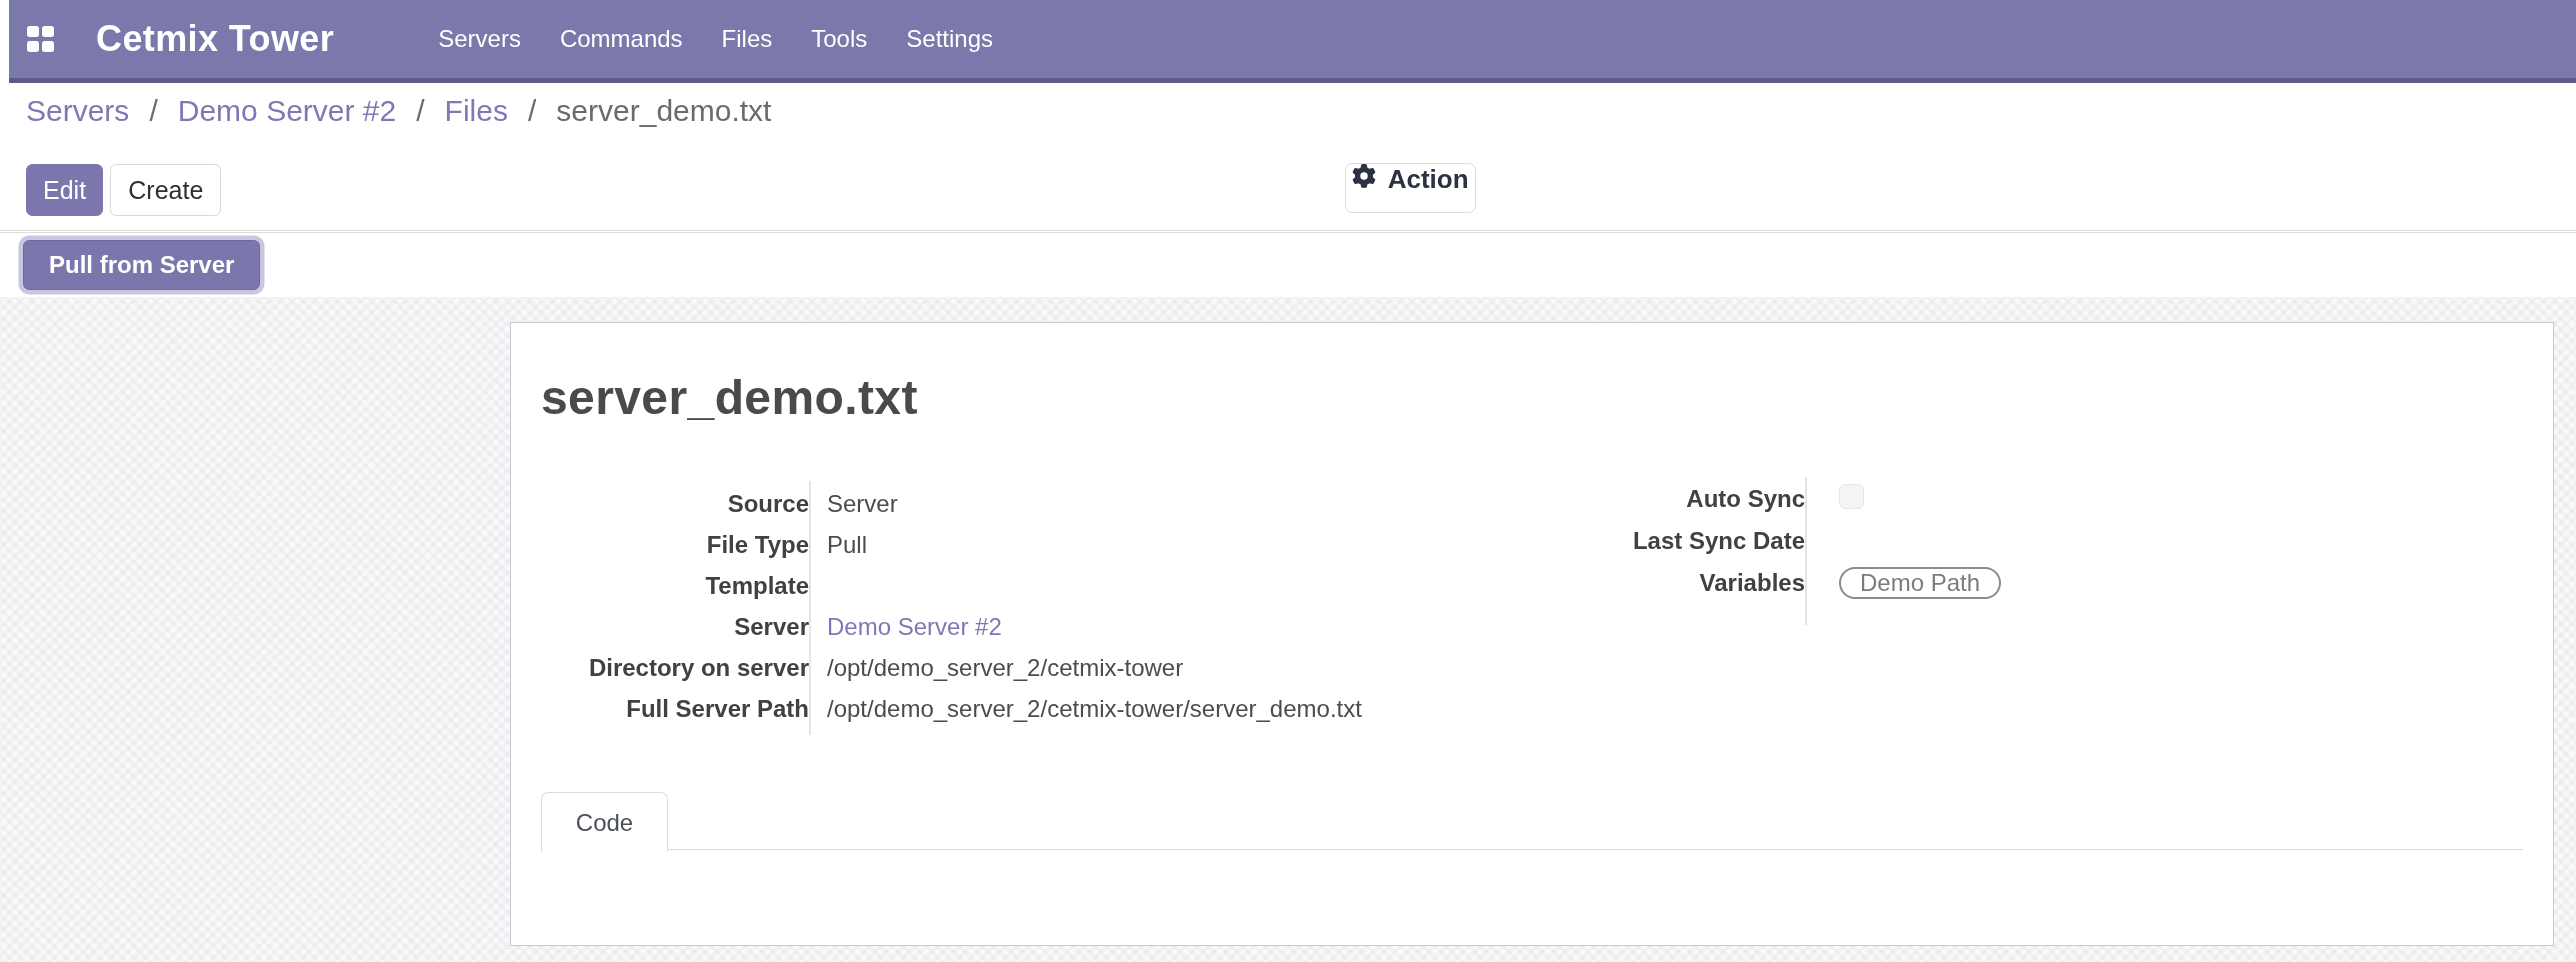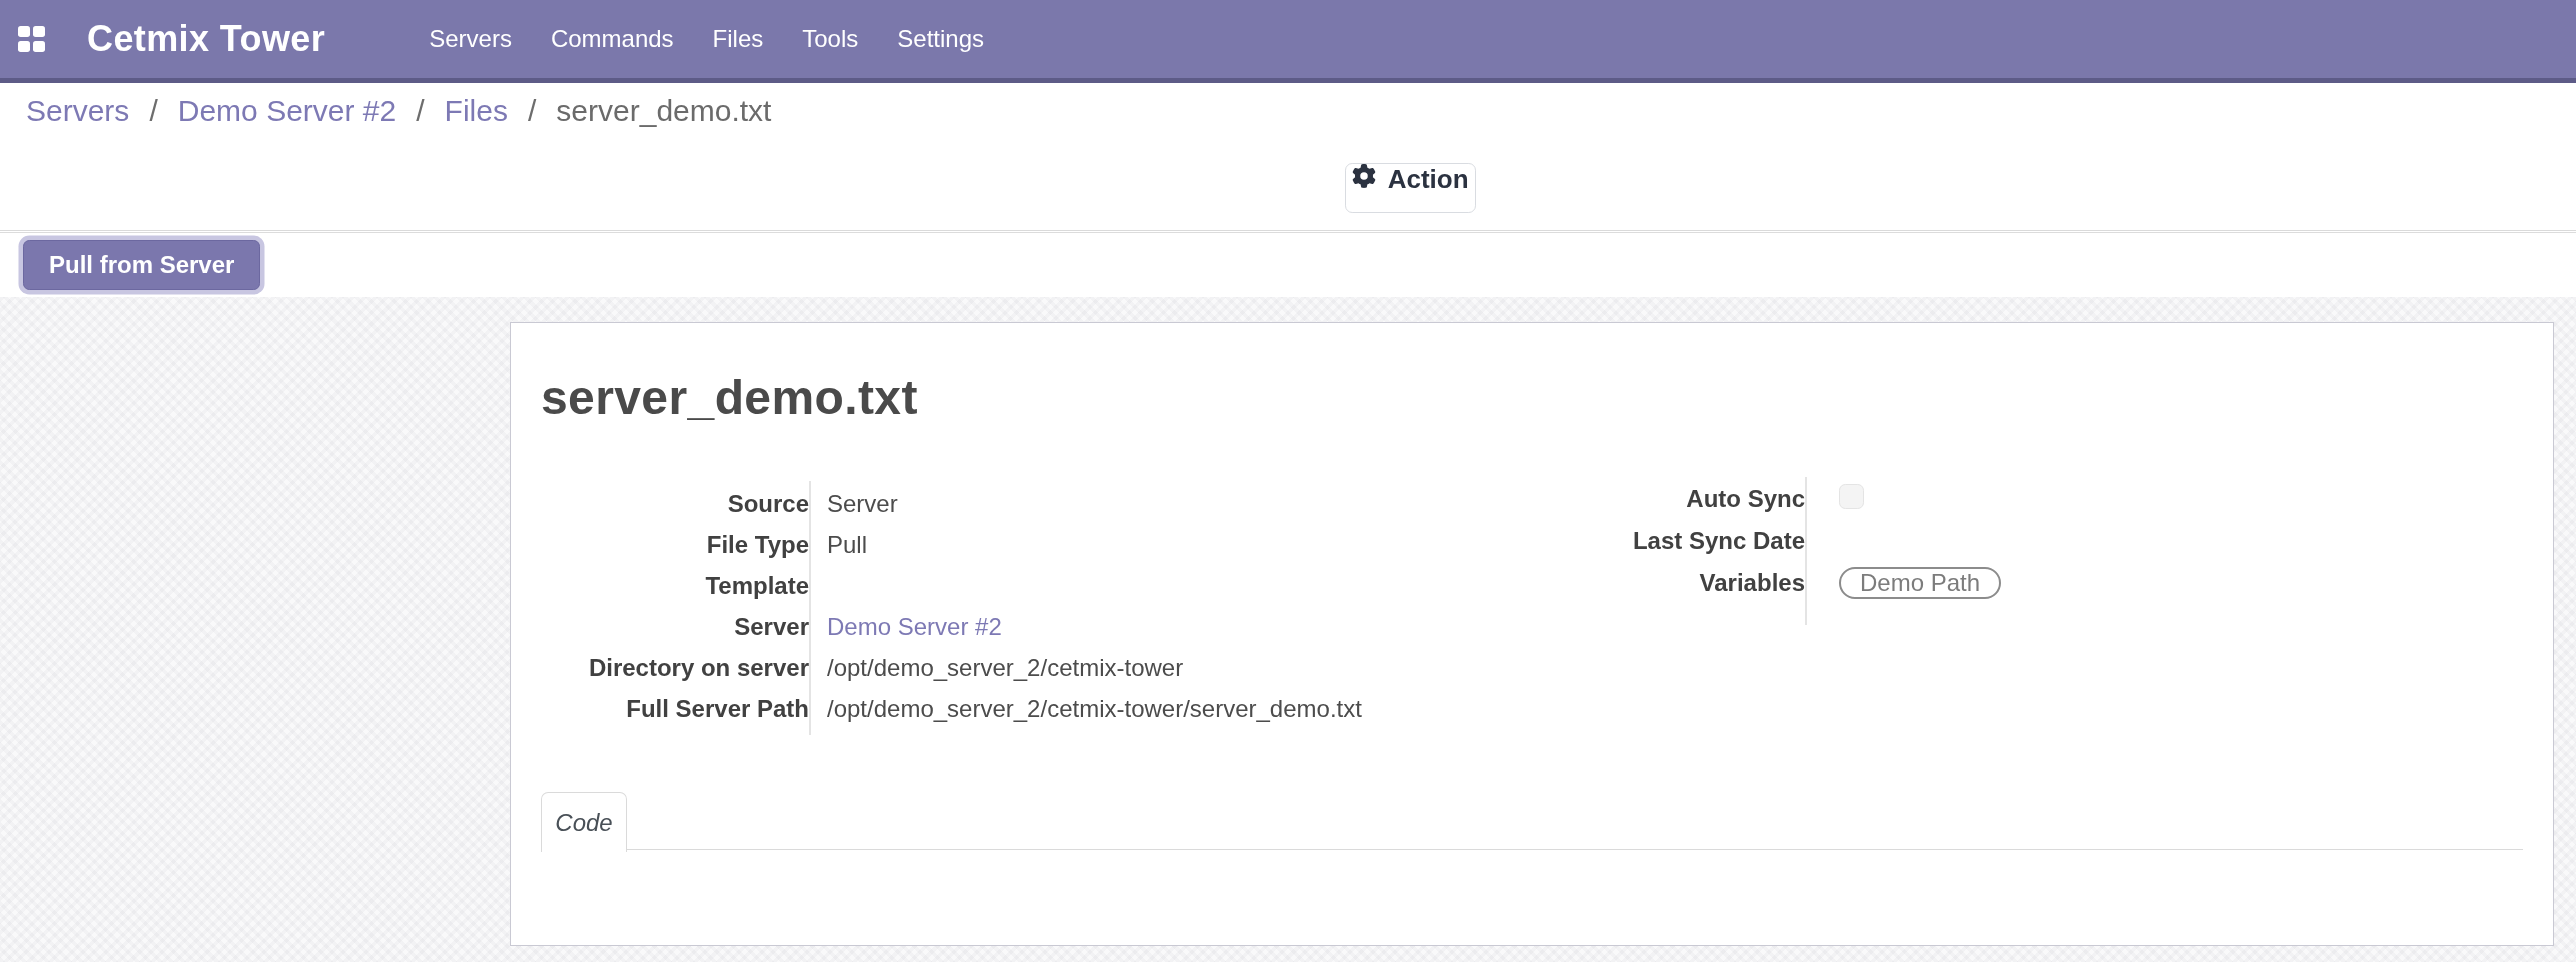--- a/index.html
+++ b/index.html
@@ -6,21 +6,21 @@
   html,body { width:2576px; height:962px; overflow:hidden; }
   body {
     font-family:"Liberation Sans", sans-serif;
     background:#ffffff;
     position:relative;
     color:#4c4c4c;
   }
 
   
   .navbar {
-    position:absolute; top:0; left:0; right:0; height:83px;
+    position:absolute; top:0; left:9px; right:0; height:83px;
     background:#7b78ab;
     border-bottom:5.4px solid #5d5b87;
     display:flex; align-items:center;
     padding-left:18px;
   }
   .apps-icon {
     width:27px; height:27px;
     display:grid; grid-template-columns:11.7px 11.7px; grid-template-rows:11.7px 11.7px; gap:3.6px;
     cursor:pointer;
   }
@@ -111,25 +111,25 @@
     display:inline-flex; align-items:center; height:32px; padding:0 19px;
     border:2.7px solid #8c8c8c; border-radius:18px;
     color:#7c7c7c; font-size:24px; background:#fff; white-space:nowrap;
   }
 
   .notebook {
     position:absolute; left:30px; right:30px; top:469px; height:58px;
     border-bottom:1.8px solid #dadada;
   }
   .tab-active {
-    position:absolute; left:0; top:0; width:86px; height:60px;
+    position:absolute; left:0; top:0; width:127px; height:60px;
     background:#fff; border:1.8px solid #dadada; border-bottom:none;
     border-radius:7.2px 7.2px 0 0;
     display:flex; align-items:center; justify-content:center;
-    font-size:24px; color:#495057; cursor:pointer;font-style:italic;
+    font-size:24px; color:#495057; cursor:pointer;
   }
 </style>
 </head>
 <body>
 
 <div class="navbar">
   <div class="apps-icon">
     <span></span>
     <span></span>
     <span></span>
@@ -148,20 +148,24 @@
 <div class="control-panel">
   <div class="breadcrumb">
     <span class="crumb-link">Servers</span>
     <span class="crumb-sep">/</span>
     <span class="crumb-link">Demo Server #2</span>
     <span class="crumb-sep">/</span>
     <span class="crumb-link">Files</span>
     <span class="crumb-sep">/</span>
     <span class="crumb-current">server_demo.txt</span>
   </div>
+  <div class="btn-row">
+    <div class="btn btn-edit">Edit</div>
+    <div class="btn btn-create">Create</div>
+  </div>
   <div class="btn-action">
     <svg class="gear-svg" viewBox="0 0 512 512" xmlns="http://www.w3.org/2000/svg">
         <path d="M495.9 166.6c3.2 8.7 .5 18.4-6.4 24.6l-43.3 39.4c1.1 8.3 1.7 16.8 1.7 25.4s-.6 17.1-1.7 25.4l43.3 39.4c6.9 6.2 9.6 15.9 6.4 24.6c-4.4 11.9-9.7 23.3-15.8 34.3l-4.7 8.1c-6.6 11-14 21.4-22.1 31.2c-5.9 7.2-15.7 9.6-24.5 6.8l-55.7-17.7c-13.4 10.3-28.2 18.9-44 25.4l-12.5 57.1c-2 9.1-9 16.3-18.2 17.8c-13.8 2.3-28 3.5-42.5 3.5s-28.7-1.2-42.5-3.5c-9.2-1.5-16.2-8.7-18.2-17.8l-12.5-57.1c-15.8-6.5-30.6-15.1-44-25.4L83.1 425.9c-8.8 2.8-18.6 .3-24.5-6.8c-8.1-9.8-15.5-20.2-22.1-31.2l-4.7-8.1c-6.1-11-11.4-22.4-15.8-34.3c-3.2-8.7-.5-18.4 6.4-24.6l43.3-39.4C64.6 273.1 64 264.6 64 256s.6-17.1 1.7-25.4L22.4 191.2c-6.9-6.2-9.6-15.9-6.4-24.6c4.4-11.9 9.7-23.3 15.8-34.3l4.7-8.1c6.6-11 14-21.4 22.1-31.2c5.9-7.2 15.7-9.6 24.5-6.8l55.7 17.7c13.4-10.3 28.2-18.9 44-25.4l12.5-57.1c2-9.1 9-16.3 18.2-17.8C227.3 1.2 241.5 0 256 0s28.7 1.2 42.5 3.5c9.2 1.5 16.2 8.7 18.2 17.8l12.5 57.1c15.8 6.5 30.6 15.1 44 25.4l55.7-17.7c8.8-2.8 18.6-.3 24.5 6.8c8.1 9.8 15.5 20.2 22.1 31.2l4.7 8.1c6.1 11 11.4 22.4 15.8 34.3zM256 336a80 80 0 1 0 0-160 80 80 0 1 0 0 160z"></path>
       </svg>
     <span>Action</span>
   </div>
 </div>
 
 <div class="statusbar">
   <div class="btn-pull">Pull from Server</div>

